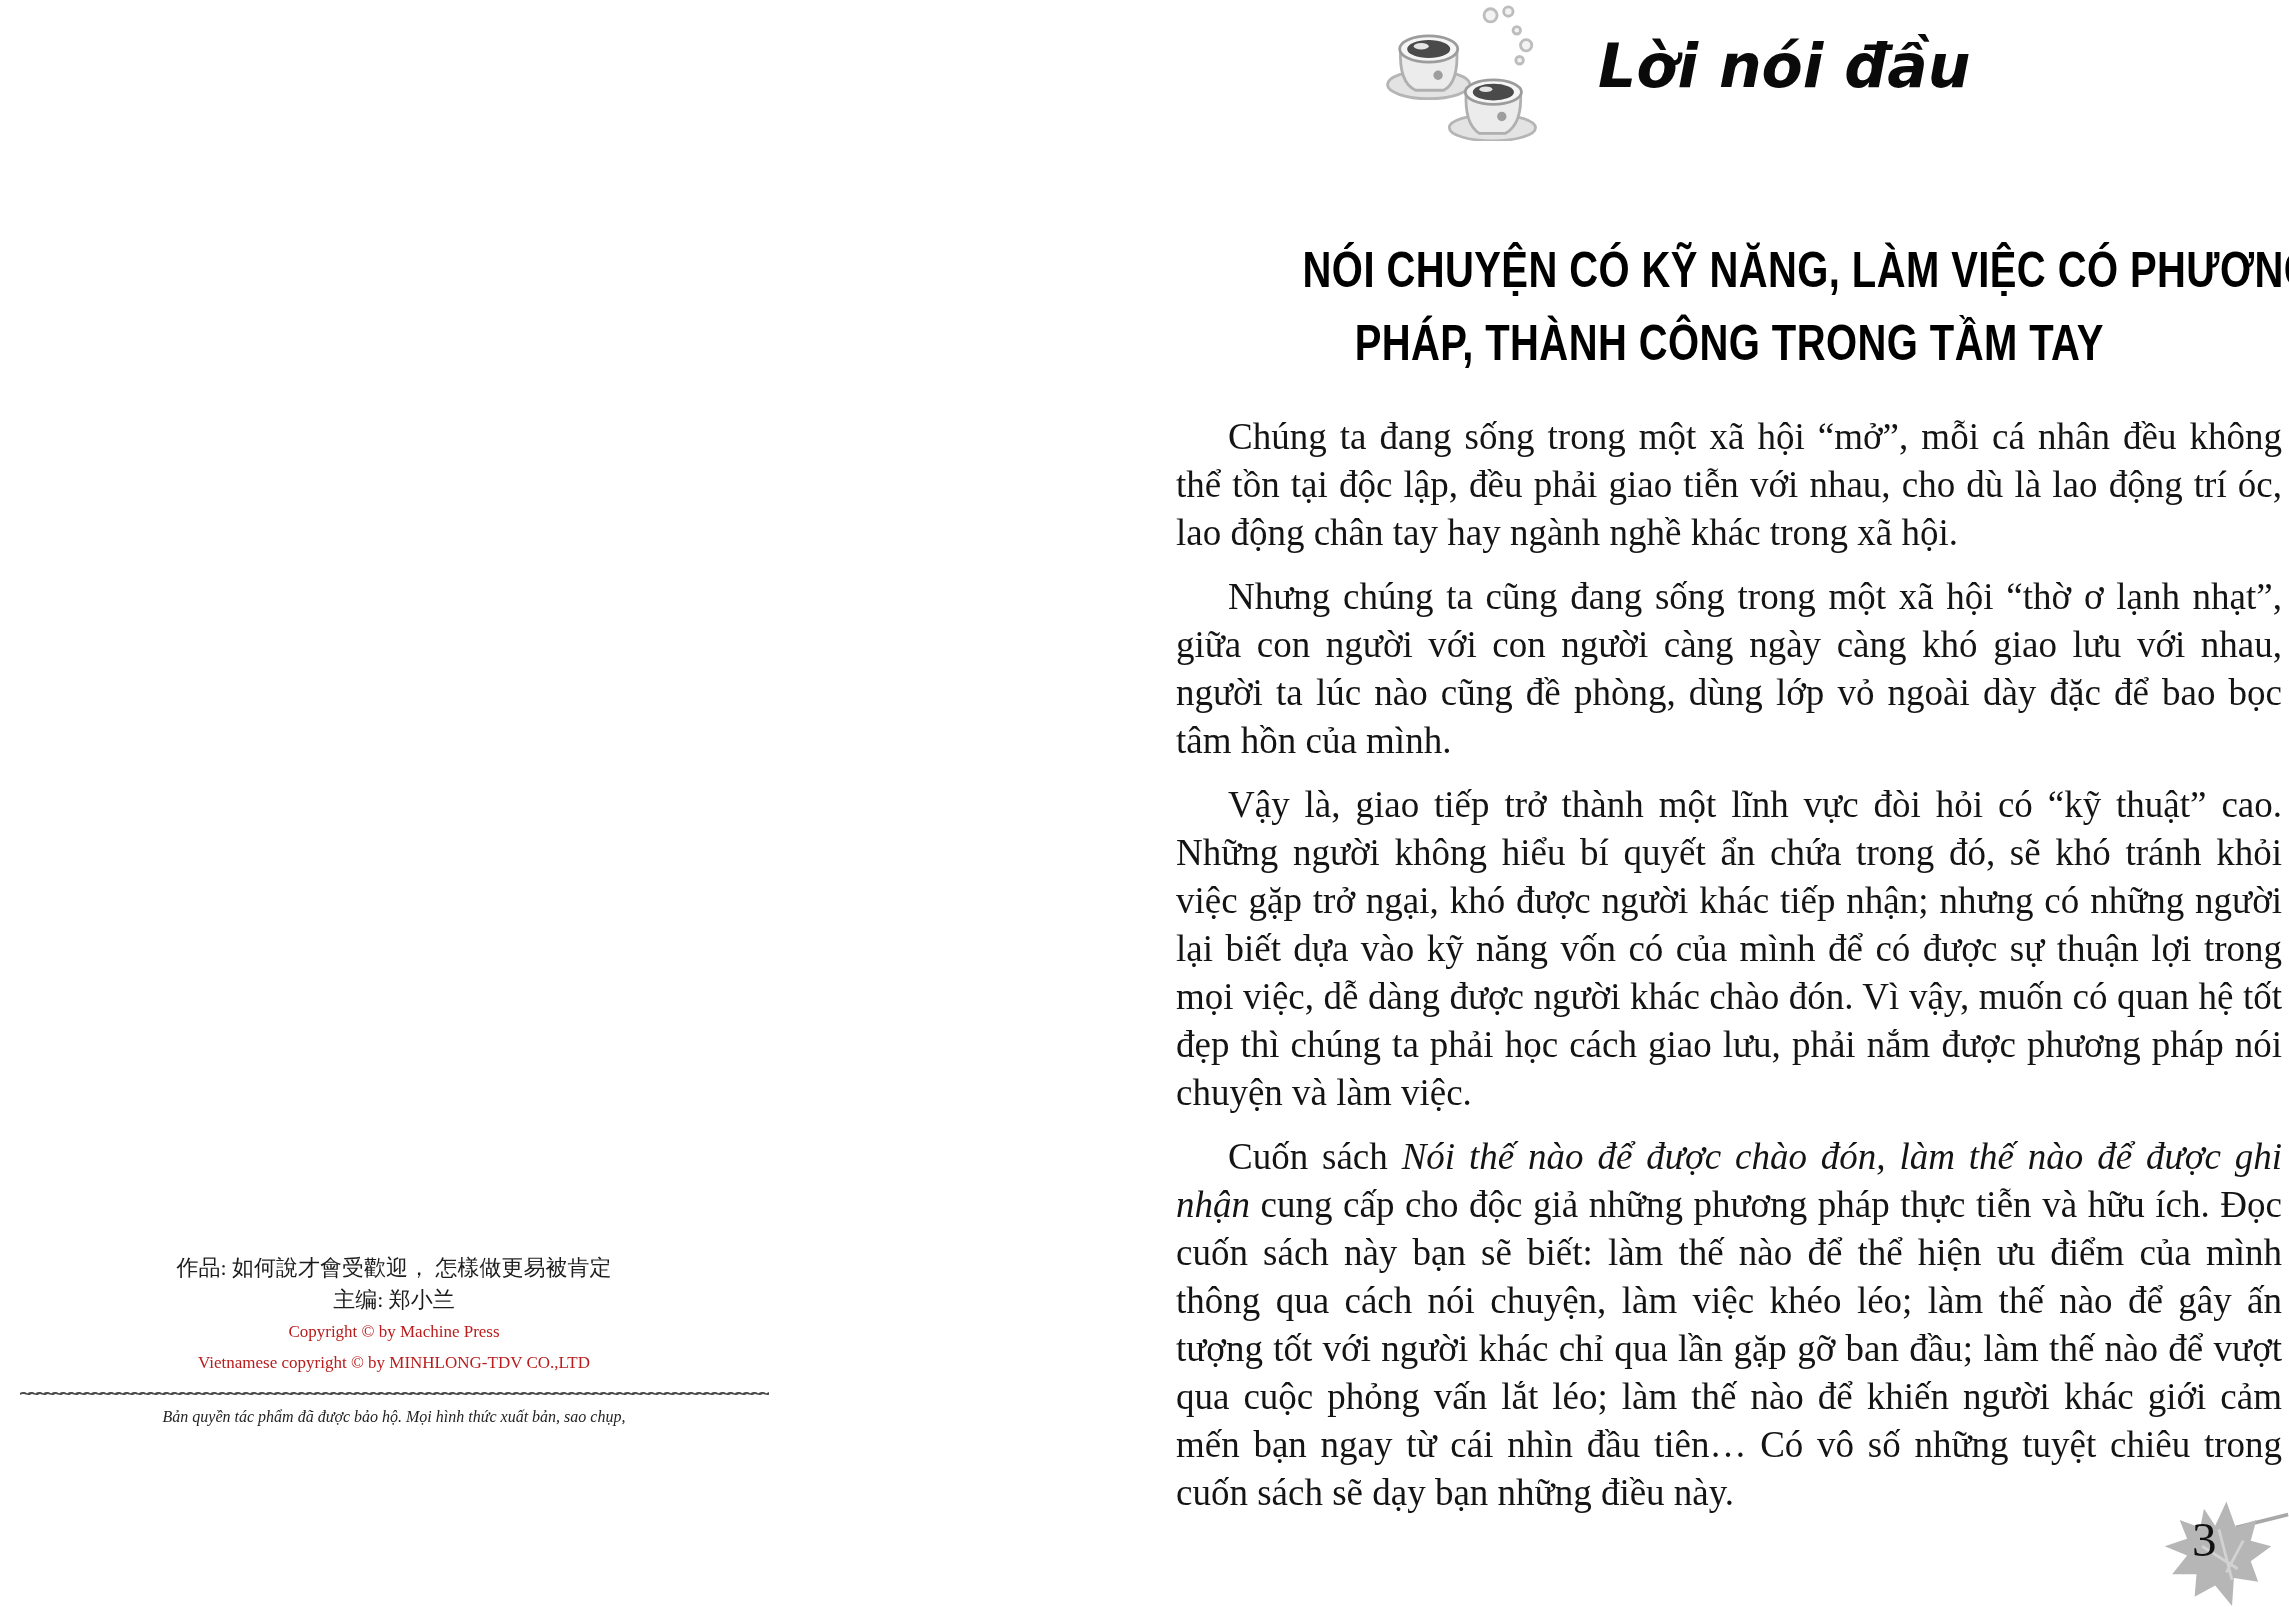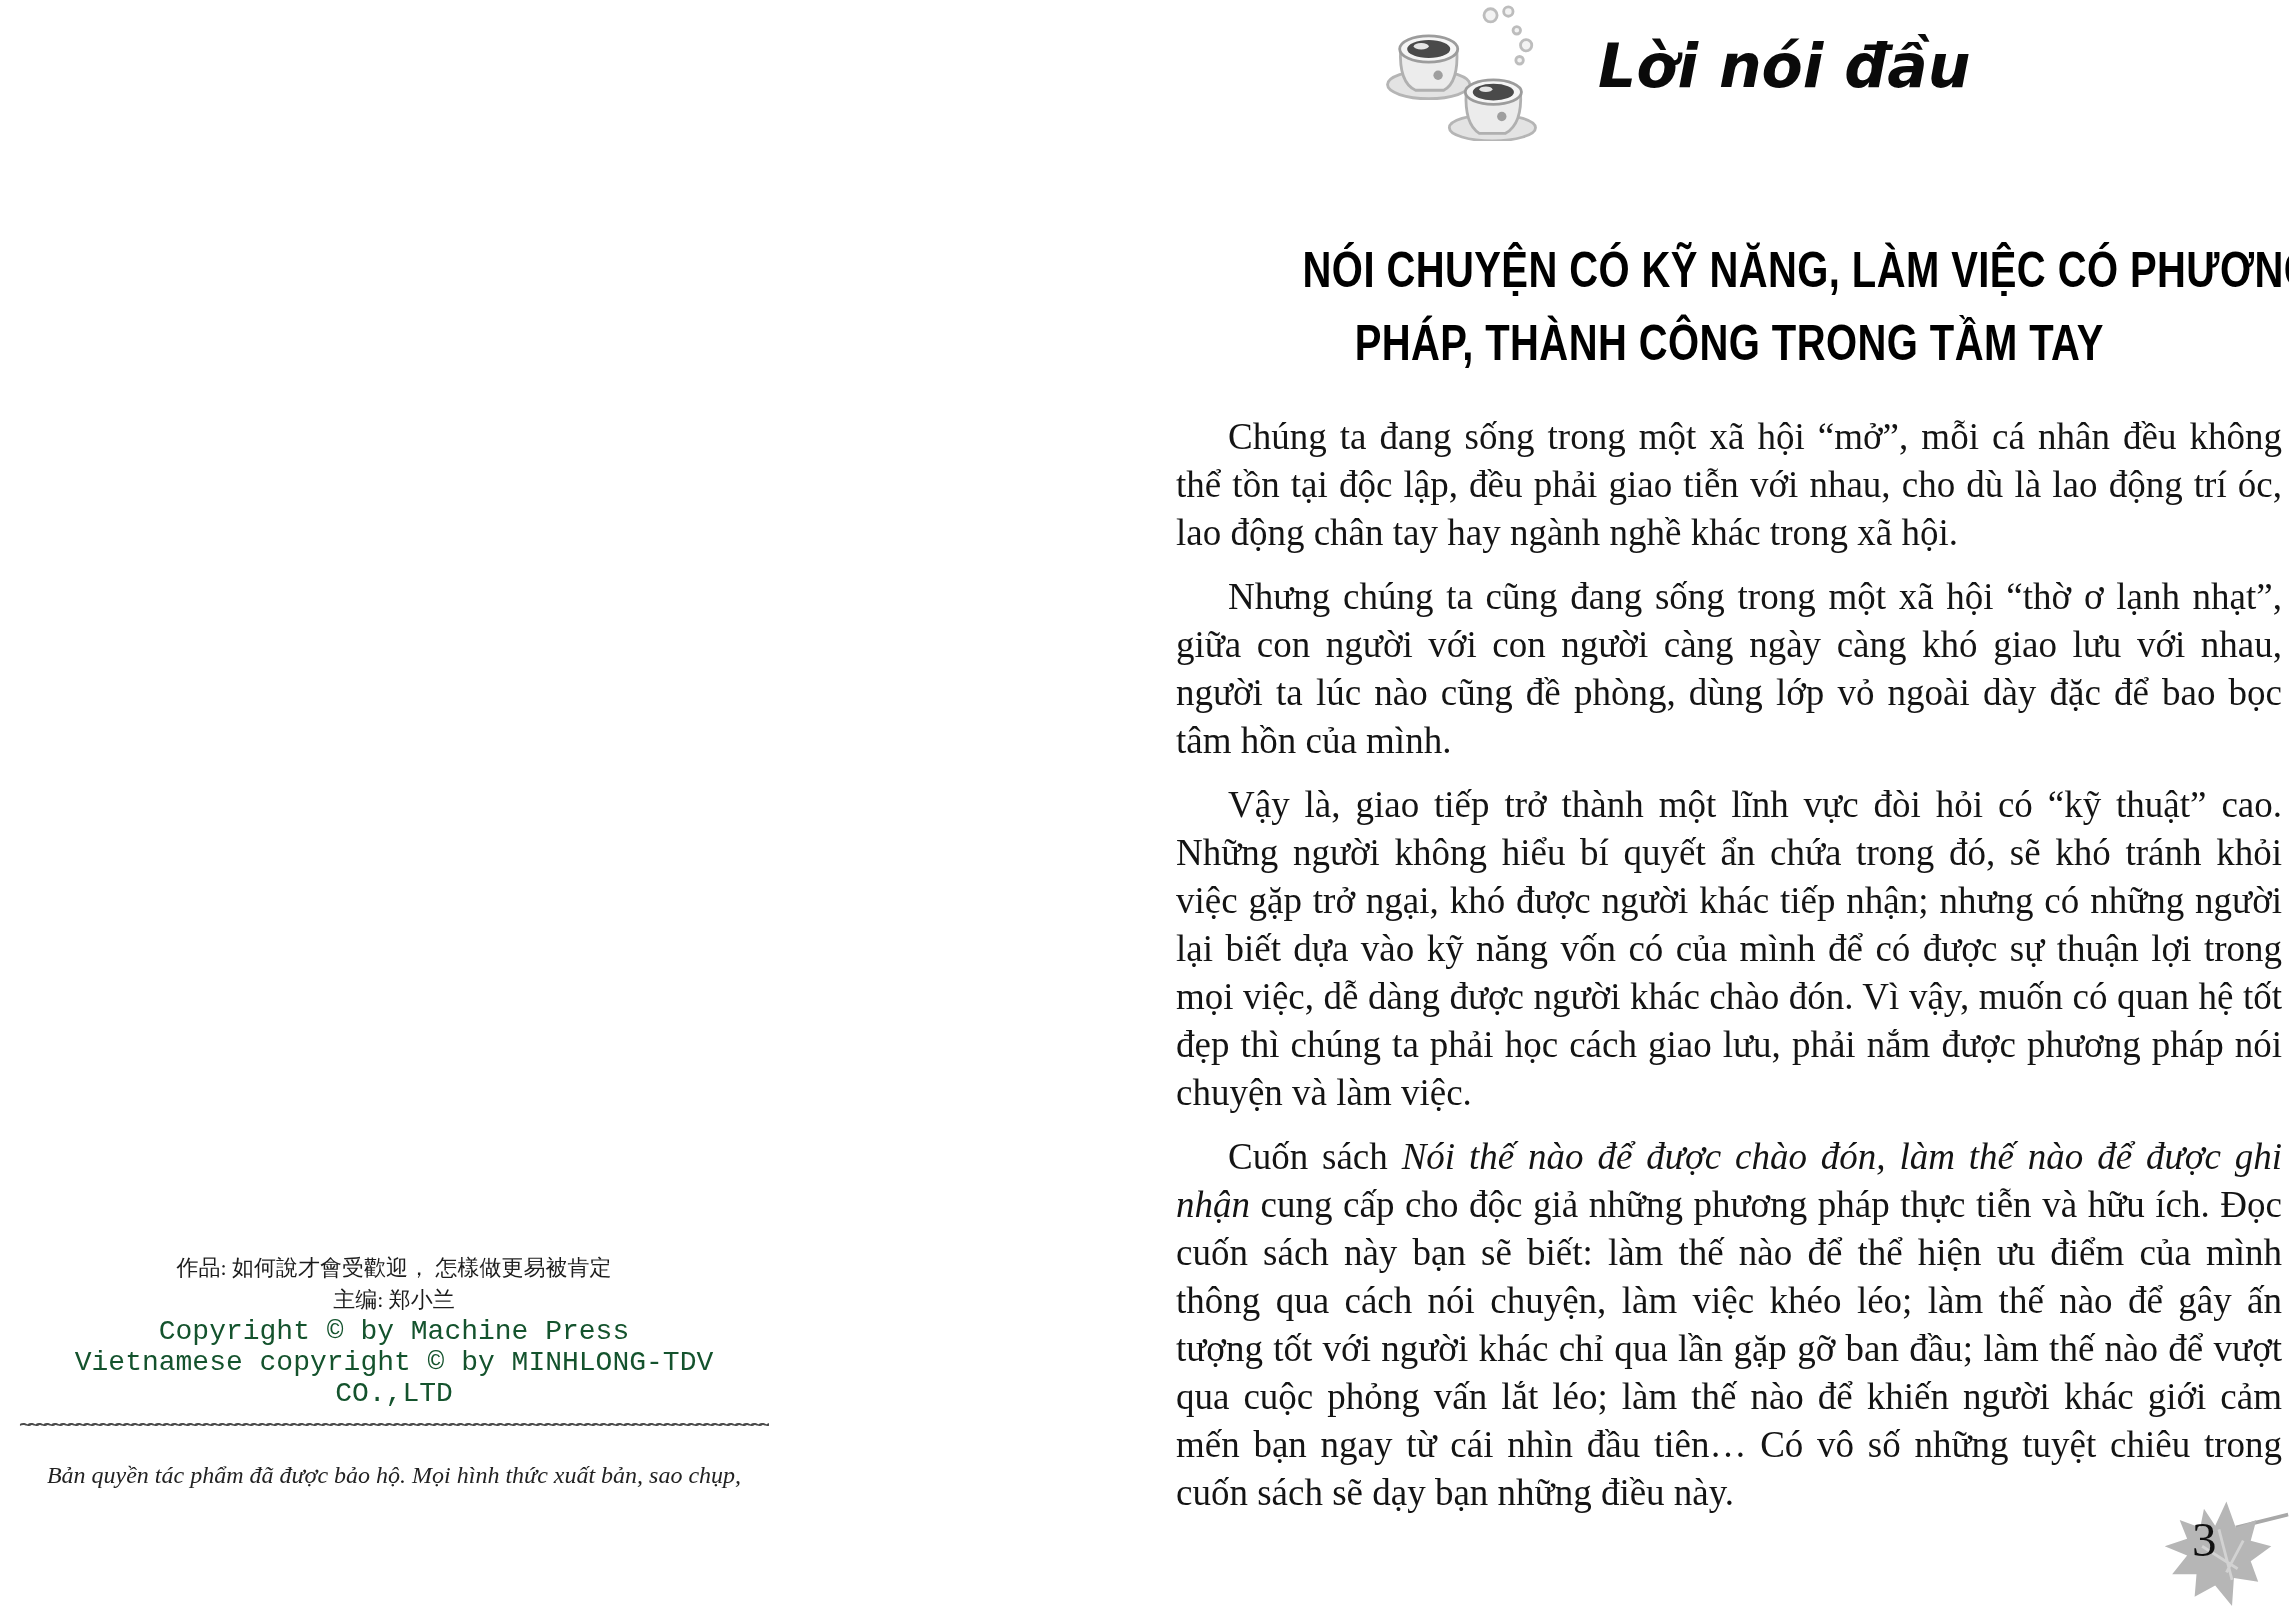--- a/index.html
+++ b/index.html
@@ -15,35 +15,35 @@
   
   .colophon {
     position:absolute; left:19px; top:1252px; width:750px;
     text-align:center;
   }
   .colophon .cjk {
     font-family:"Liberation Serif", serif;
     font-size:22px; line-height:32px; color:#1c1c1c;
   }
   .colophon .latin {
-    font-family:Liberation Mono, monospace;
-    font-size:28px; line-height:31px; color:#14532d;
+    font-family:Liberation Serif, serif;
+    font-size:17px; line-height:31px; color:#b91c1c;
   }
   .wavy-divider {
     margin-top:5.6px; height:19px; width:750px;
     overflow:hidden; white-space:nowrap;
     font-family:"DejaVu Sans Mono", monospace;
     font-size:22.5px; line-height:19px; letter-spacing:-5.6px; color:#4a4a4a;
     text-align:left;
   }
   .notice {
-    margin-top:27px;
+    margin-top:0;
     font-family:"Liberation Serif", serif;
     font-style:italic;
-    font-size:24px; line-height:28px; color:#222;
+    font-size:16px; line-height:28px; color:#222;
   }
 
   
   .right-page { position:absolute; left:1176px; top:0; width:1106px; height:1608px; }
 
   .header-illustration { position:absolute; left:204px; top:1.9px; width:178px; height:139px; }
 
   .page-title {
     position:absolute; left:392px; top:24px;
     font-family:"DejaVu Sans", sans-serif;

